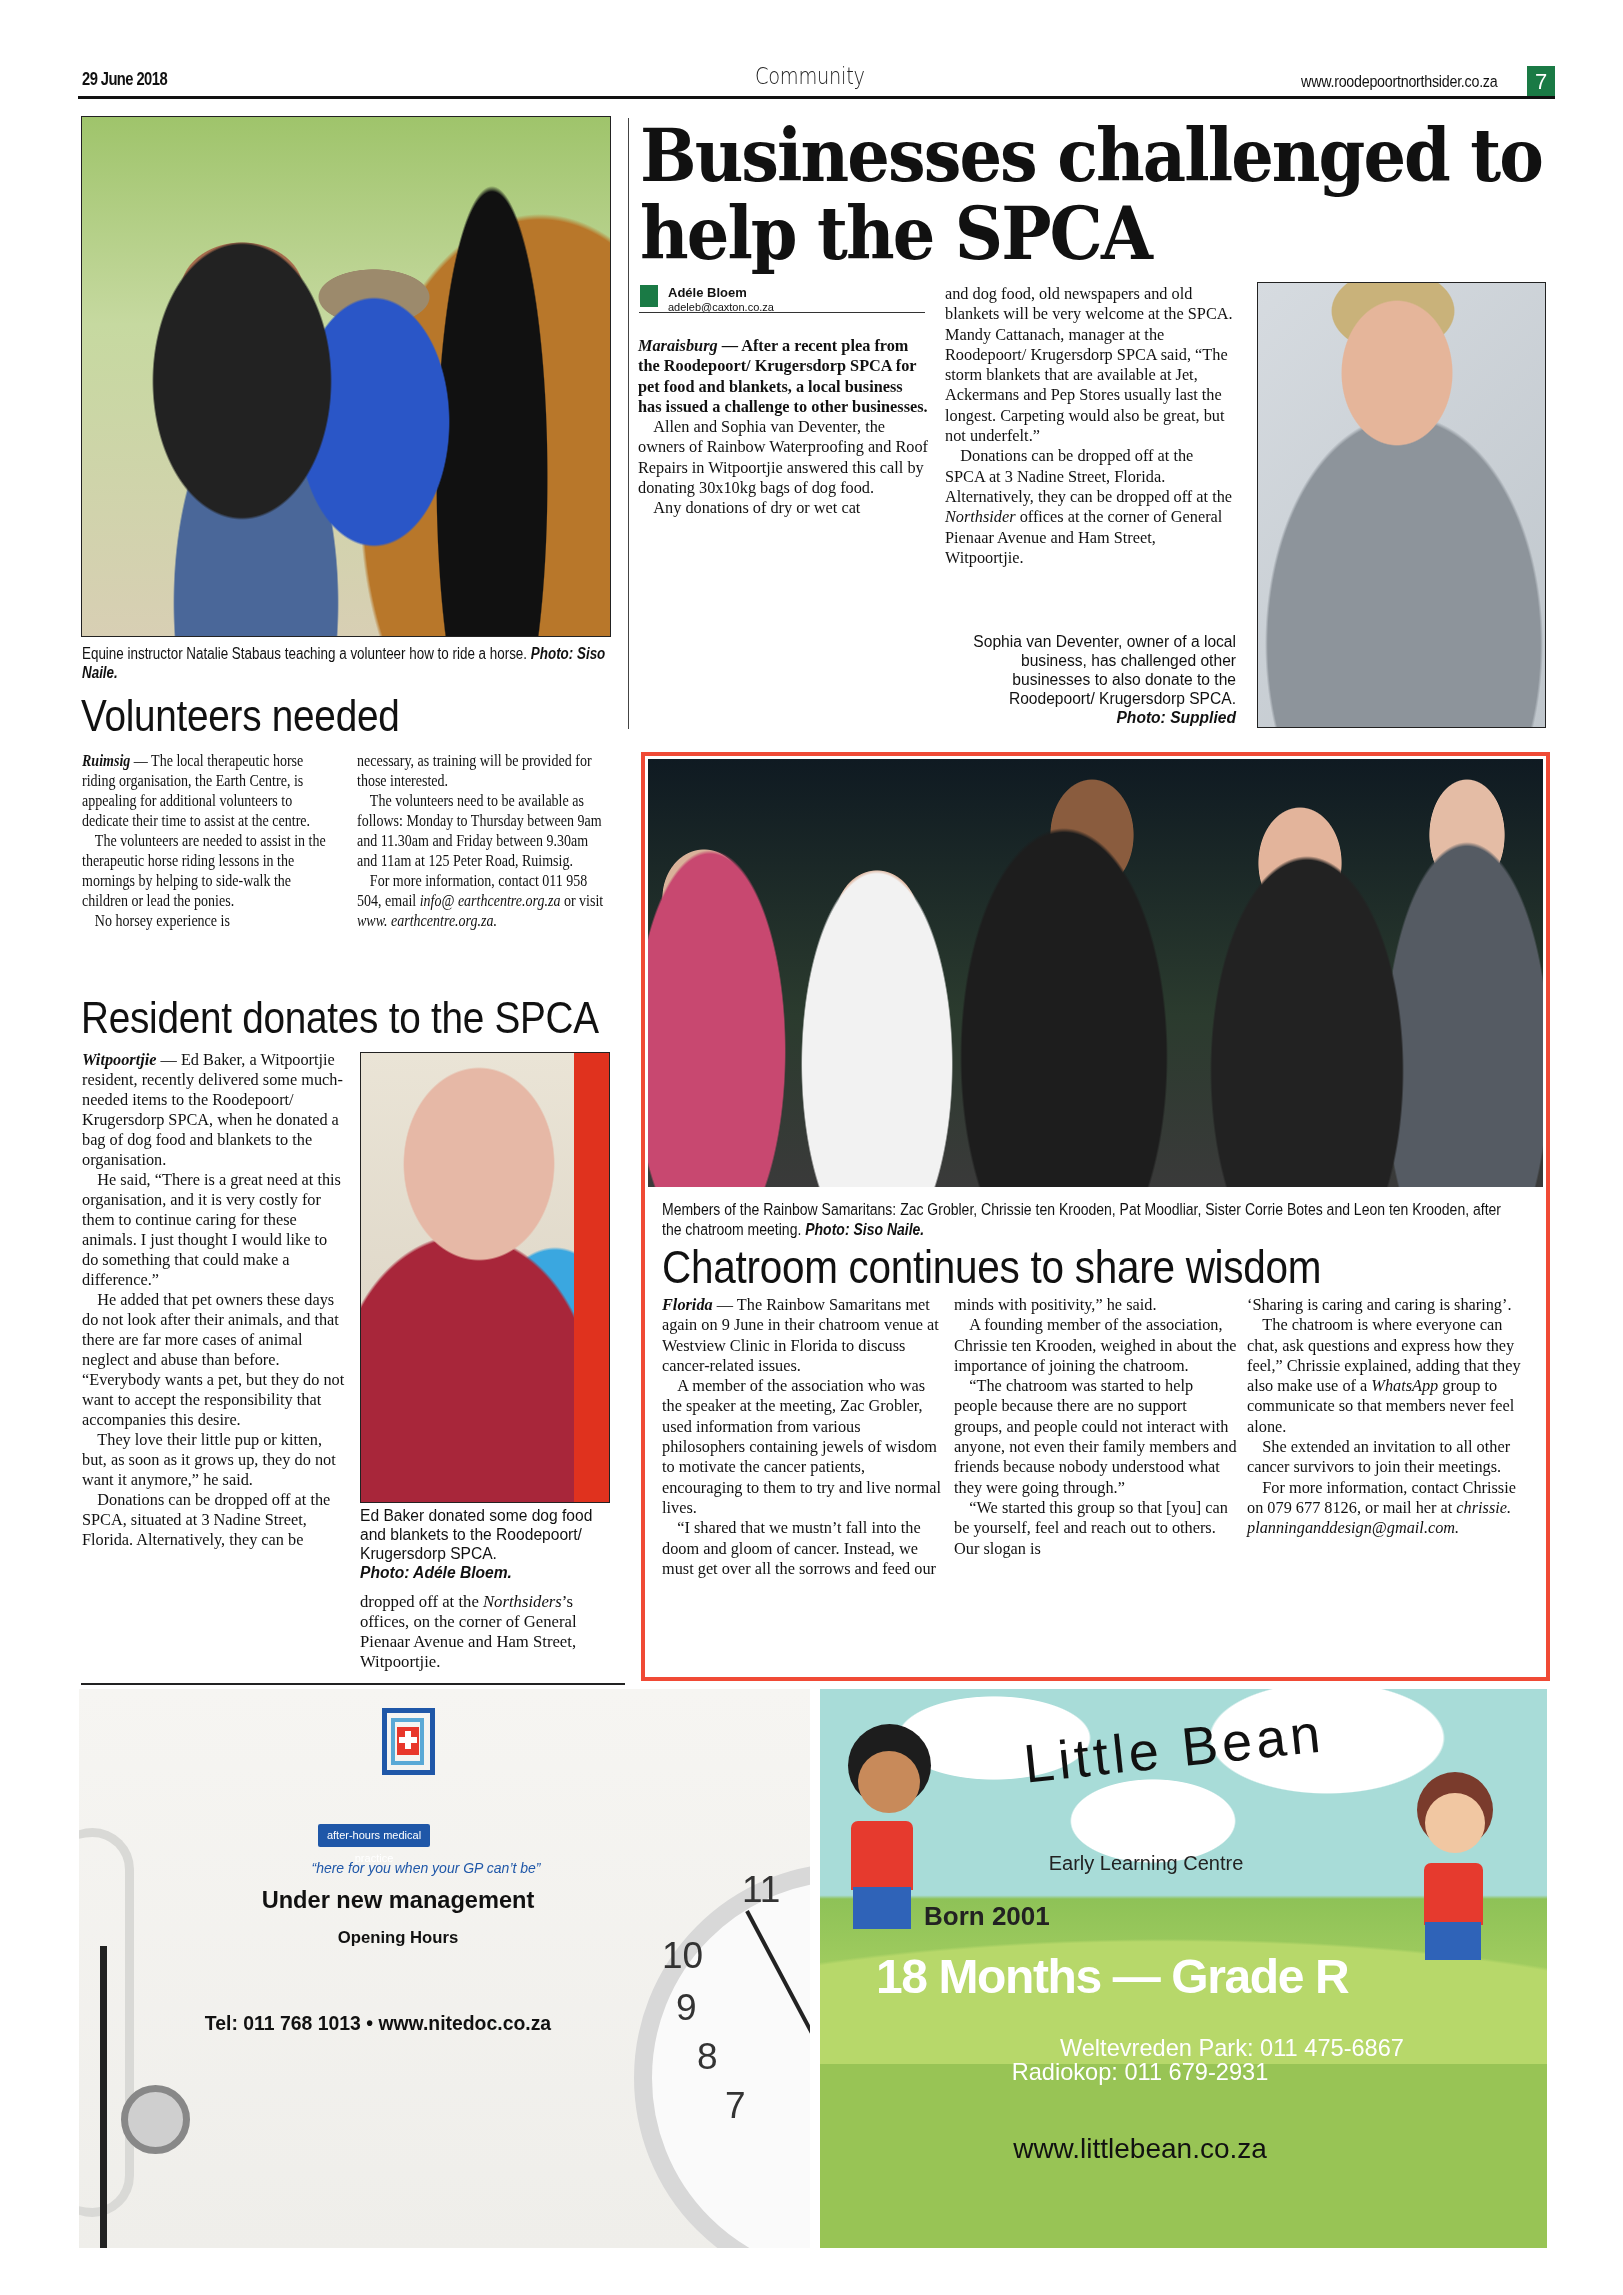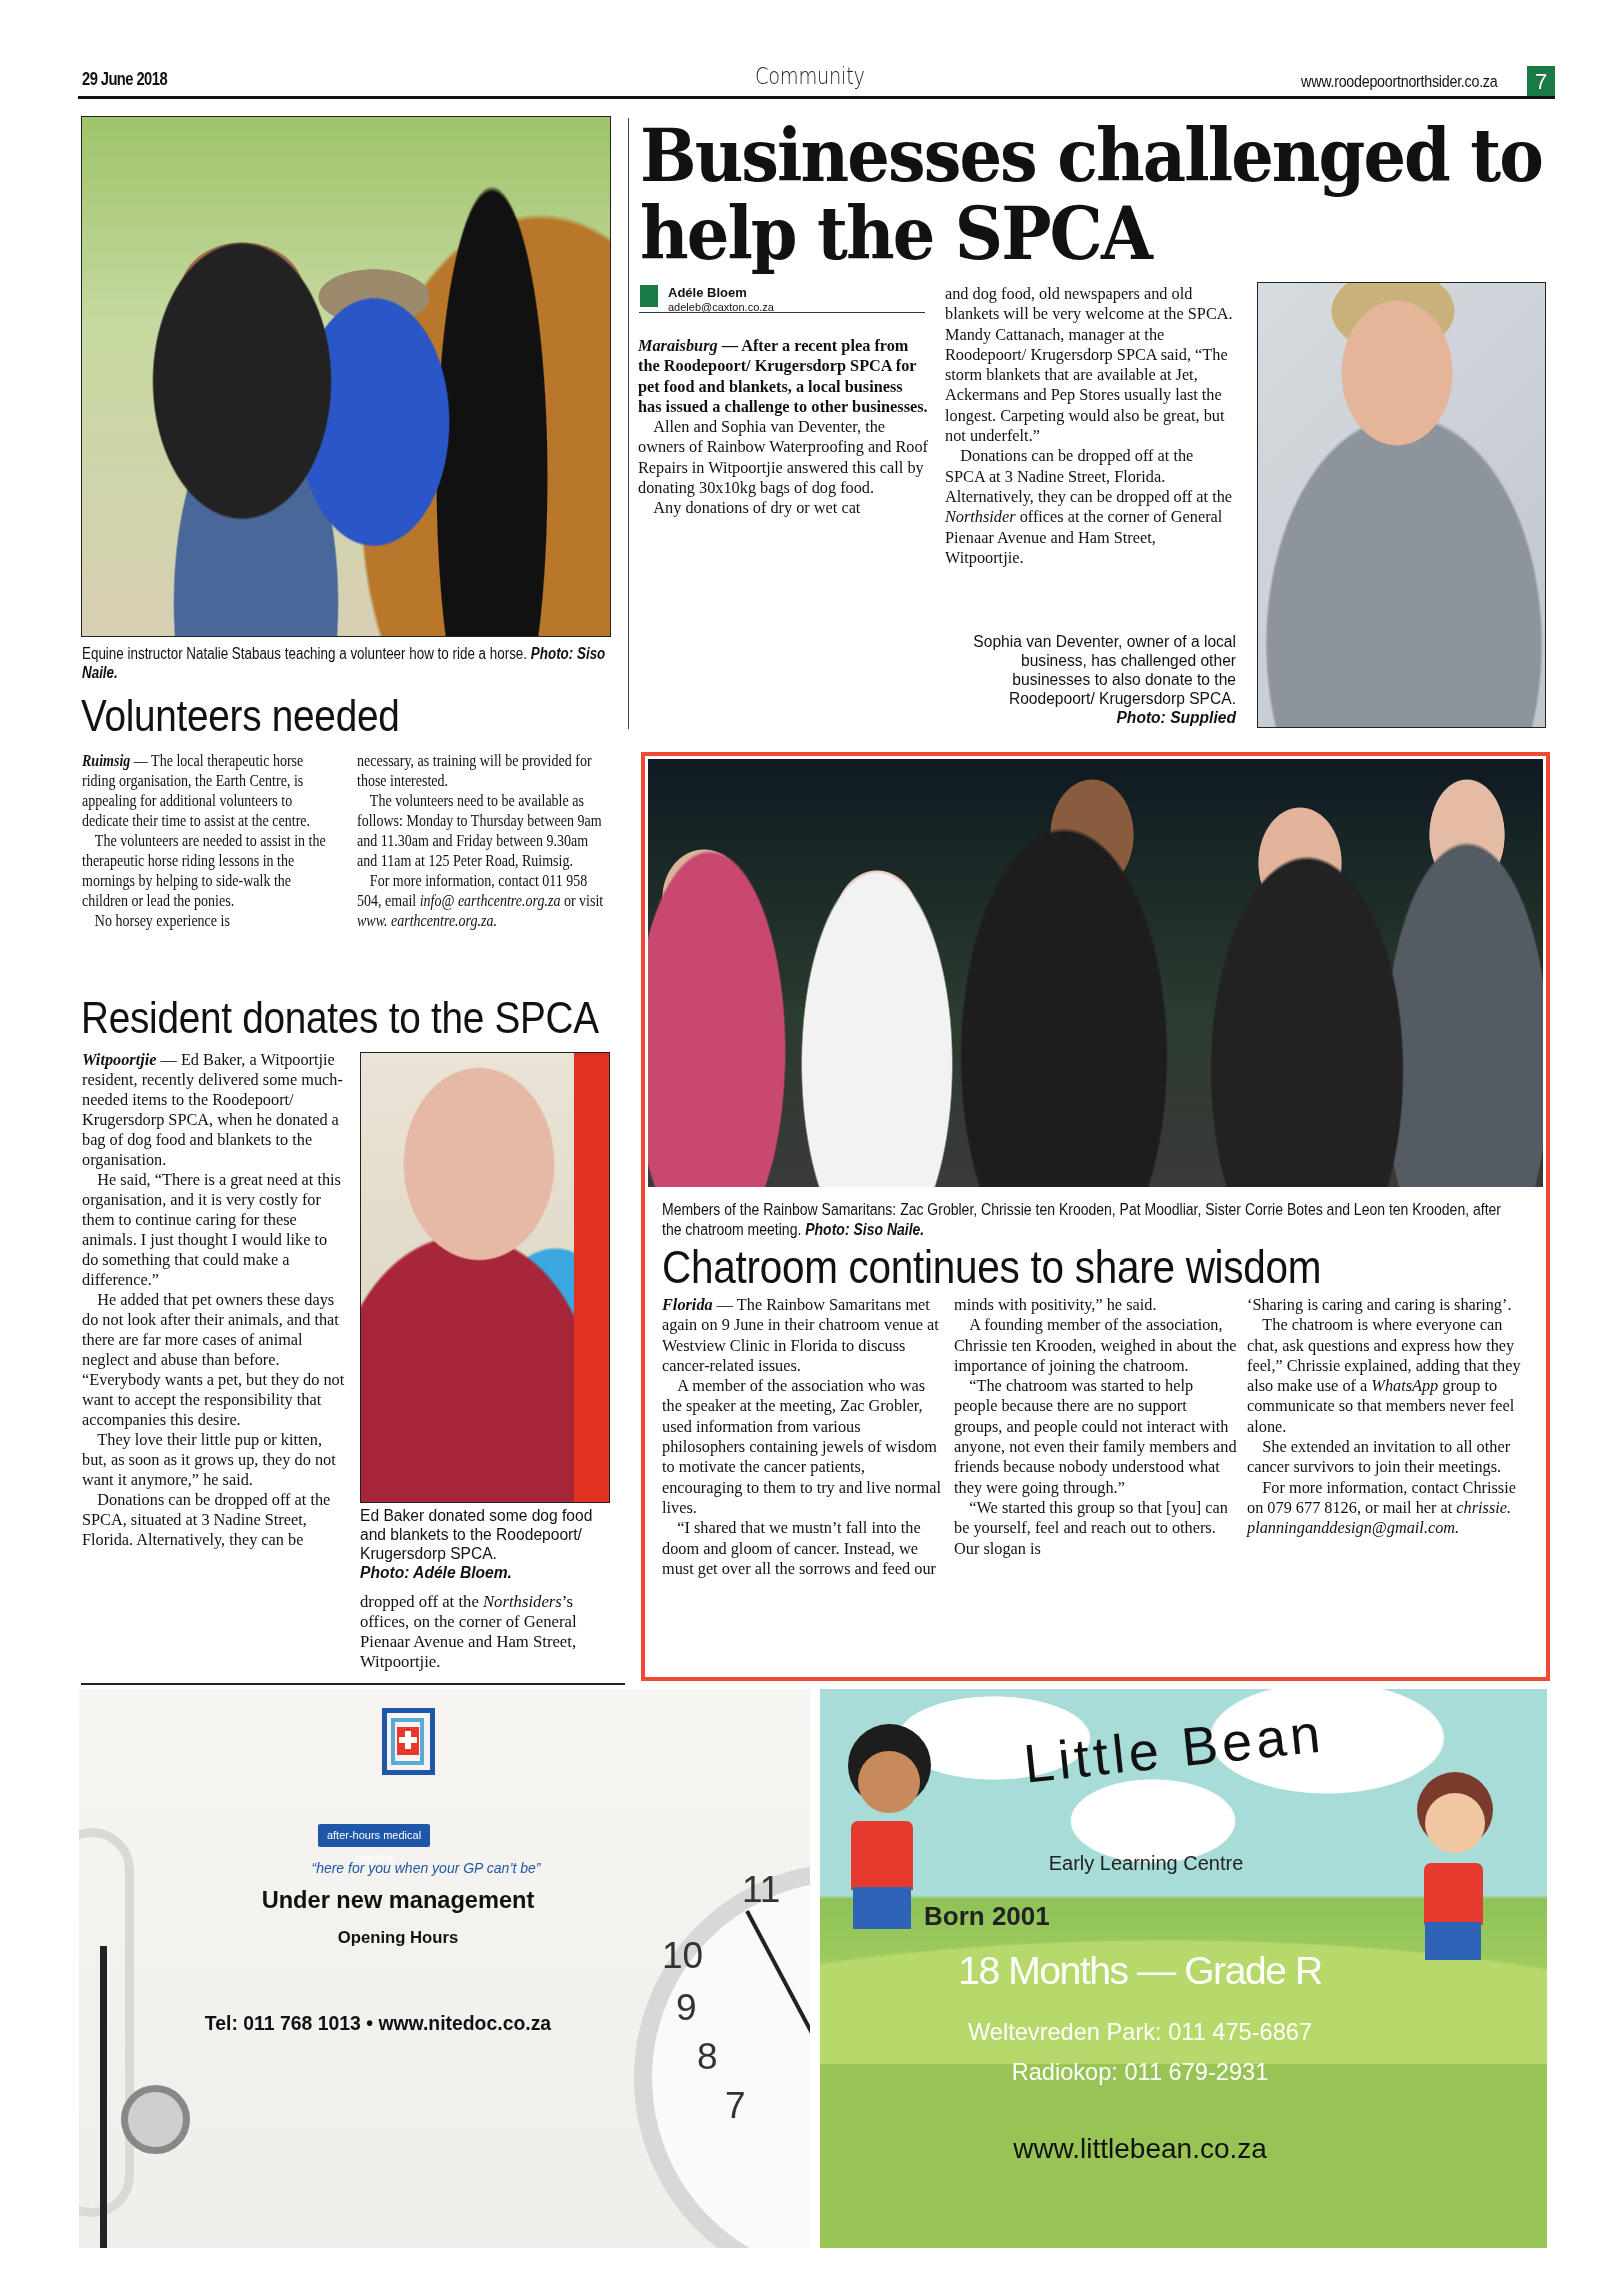--- a/index.html
+++ b/index.html
@@ -226,18 +226,18 @@
   <div class="abs" style="left:33px; top:198px; width:58px; height:42px; background:#2f63b8;"></div>
 
   <div class="abs" style="left:597px; top:83px; width:76px; height:76px; border-radius:50%; background:#7a3b2c;"></div>
   <div class="abs" style="left:605px; top:104px; width:60px; height:60px; border-radius:50%; background:#f1c7a2;"></div>
   <div class="abs" style="left:604px; top:174px; width:59px; height:62px; background:#e63a2e; border-radius:7px 7px 0 0;"></div>
   <div class="abs" style="left:605px; top:233px; width:56px; height:38px; background:#2f63b8;"></div>
 
   <div class="abs sans" style="left:125px; top:28px; width:458px; text-align:center; font-size:54px; color:#111; transform:rotate(-6deg); letter-spacing:4.2px;">Little Bean</div>
   <div class="abs sans" style="left:104px; top:163px; width:444px; text-align:center; font-size:20px; color:#222;">Early Learning Centre</div>
   <div class="abs sans" style="left:104px; top:212px; width:444px; text-align:left; font-size:26px; color:#222; font-weight:bold;">Born 2001</div>
-  <div class="abs sans" style="left:56px; top:260px; width:528px; text-align:center; font-size:39px; color:#fff; font-weight:normal; letter-spacing:-1.4px;">18 Months — Grade R</div>
-  <div class="abs sans" style="left:56px; top:330px; width:528px; text-align:center; font-size:23.6px; color:#fff;">Weltevreden Park: 011 475-6867</div>
+  <div class="abs sans" style="left:56px; top:260px; width:528px; text-align:left; font-size:48px; color:#fff; font-weight:bold; letter-spacing:-1.4px;">18 Months — Grade R</div>
+  <div class="abs sans" style="left:56px; top:346px; width:528px; text-align:right; font-size:23.6px; color:#fff;">Weltevreden Park: 011 475-6867</div>
   <div class="abs sans" style="left:56px; top:370px; width:528px; text-align:center; font-size:23.6px; color:#fff;">Radiokop: 011 679-2931</div>
   <div class="abs sans" style="left:56px; top:444px; width:528px; text-align:center; font-size:28px; color:#111;">www.littlebean.co.za</div>
 </div>
 
 
 </body></html>

